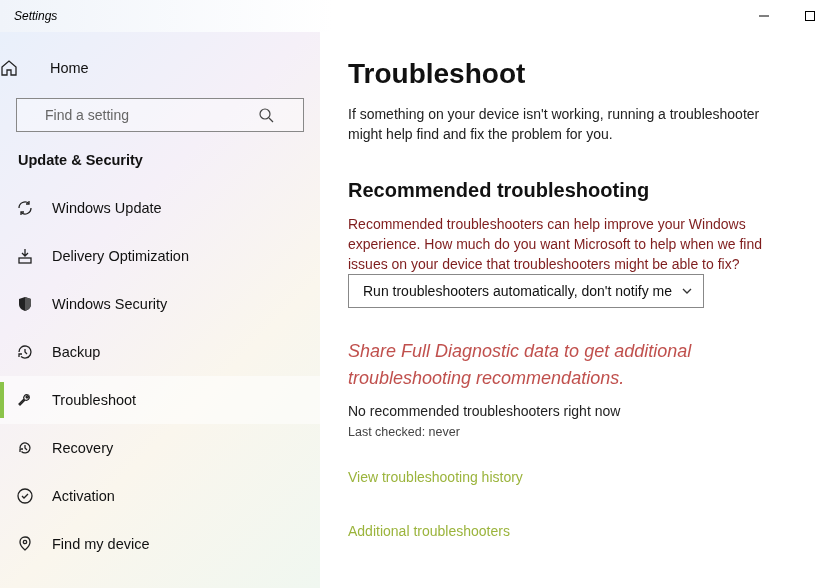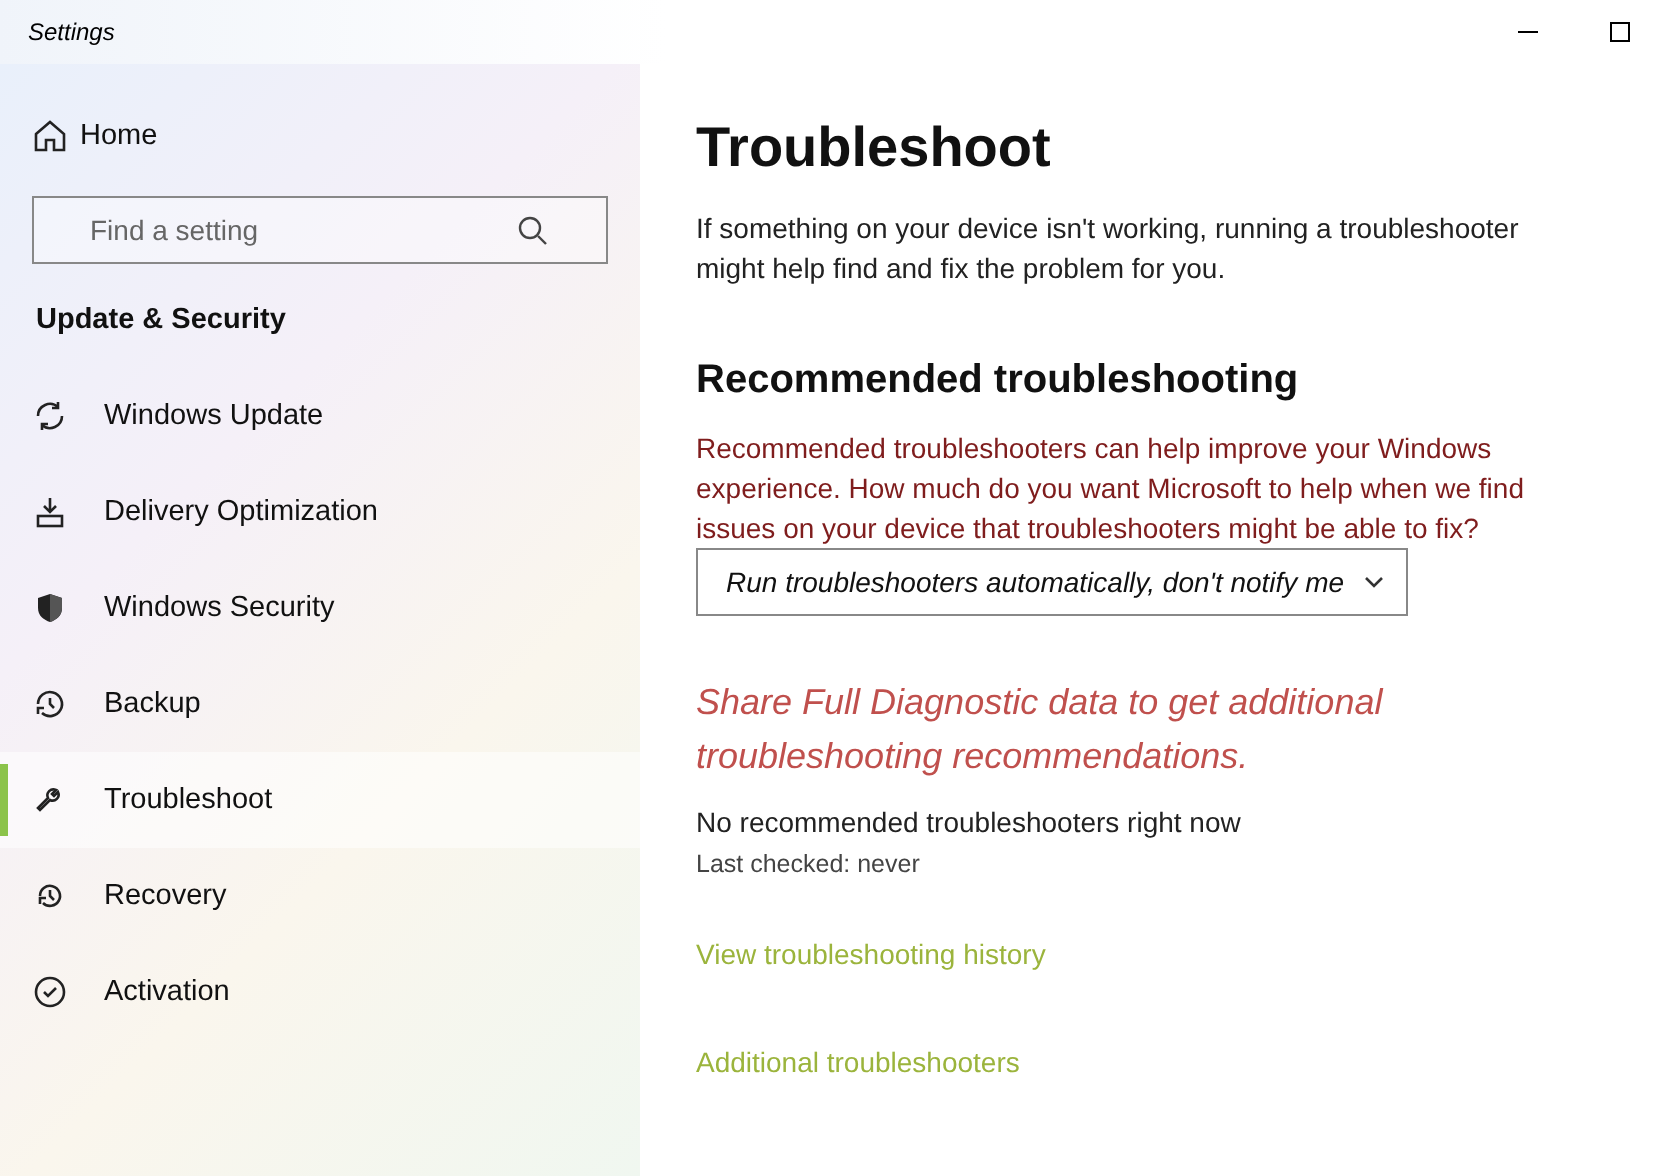--- a/index.html
+++ b/index.html
@@ -53,22 +53,22 @@
     }
     .sidebar {
       width: 320px;
       background: linear-gradient(135deg, #e9f0fb 0%, #f5f0f8 35%, #faf6ed 65%, #f0f7f0 100%);
       padding-top: 16px;
       position: relative;
     }
     .home-row {
       display: flex;
       align-items: center;
-      gap: 6px;
-      padding: 8px 16px;
+      gap: 32px;
+      padding: 8px 0;
       margin-bottom: 10px;
       cursor: default;
       height: 40px;
     }
     .home-row .label {
       font-size: 14.5px;
       color: #111;
     }
     .search-wrap {
       margin: 0 16px 20px 16px;
@@ -169,21 +169,20 @@
       width: 356px;
       height: 34px;
       border: 1px solid #888;
       display: flex;
       align-items: center;
       padding: 0 10px 0 14px;
       font-size: 14px;
       color: #111;
       margin-bottom: 30px;
       justify-content: space-between;
-      font-style: italic;
     }
     .chev {
       width: 12px;
       height: 12px;
     }
     .warn {
       color: #c0504d;
       font-size: 18px;
       line-height: 1.45;
       max-width: 420px;
@@ -310,20 +309,29 @@
         </div>
         <div class="nav-item">
           <span class="icon-slot">
               <svg width="18" height="18" viewBox="0 0 18 18">
                 <circle cx="9" cy="9" r="7" fill="none" stroke="#222" stroke-width="1.3"></circle>
                 <path d="M6 9l2 2 4-4" fill="none" stroke="#222" stroke-width="1.3"></path>
               </svg>
             </span>
           <span>Activation</span>
         </div>
+        <div class="nav-item">
+          <span class="icon-slot">
+              <svg width="18" height="18" viewBox="0 0 18 18">
+                <path d="M9 2c3 0 5 2 5 5 0 4-5 8-5 8s-5-4-5-8c0-3 2-5 5-5z" fill="none" stroke="#222" stroke-width="1.3"></path>
+                <circle cx="9" cy="7" r="1.7" fill="none" stroke="#222" stroke-width="1.3"></circle>
+              </svg>
+            </span>
+          <span>Find my device</span>
+        </div>
       </div>
     </div>
 
     <div class="main">
       <h1 class="page-title">Troubleshoot</h1>
       <p class="page-sub">If something on your device isn't working, running a troubleshooter might help find and fix the problem for you.</p>
 
       <h2 class="rec-title">Recommended troubleshooting</h2>
       <p class="rec-desc">Recommended troubleshooters can help improve your Windows experience. How much do you want Microsoft to help when we find issues on your device that troubleshooters might be able to fix?</p>
 

